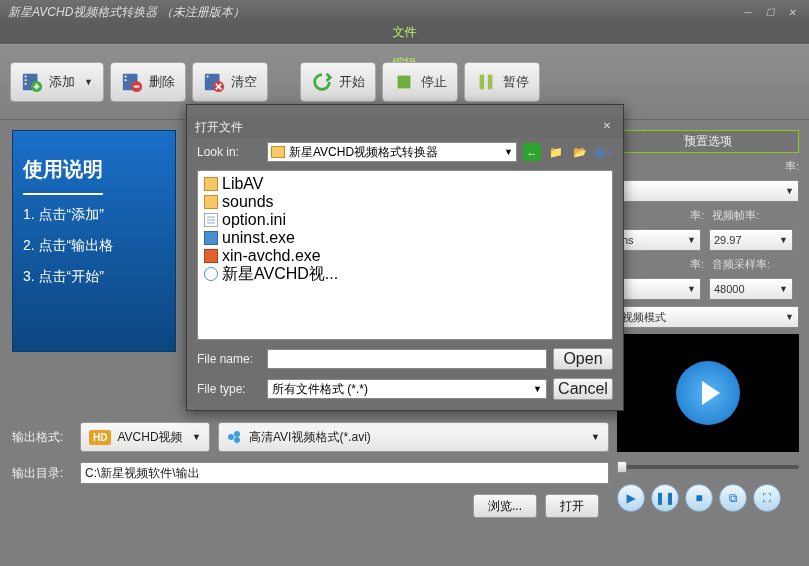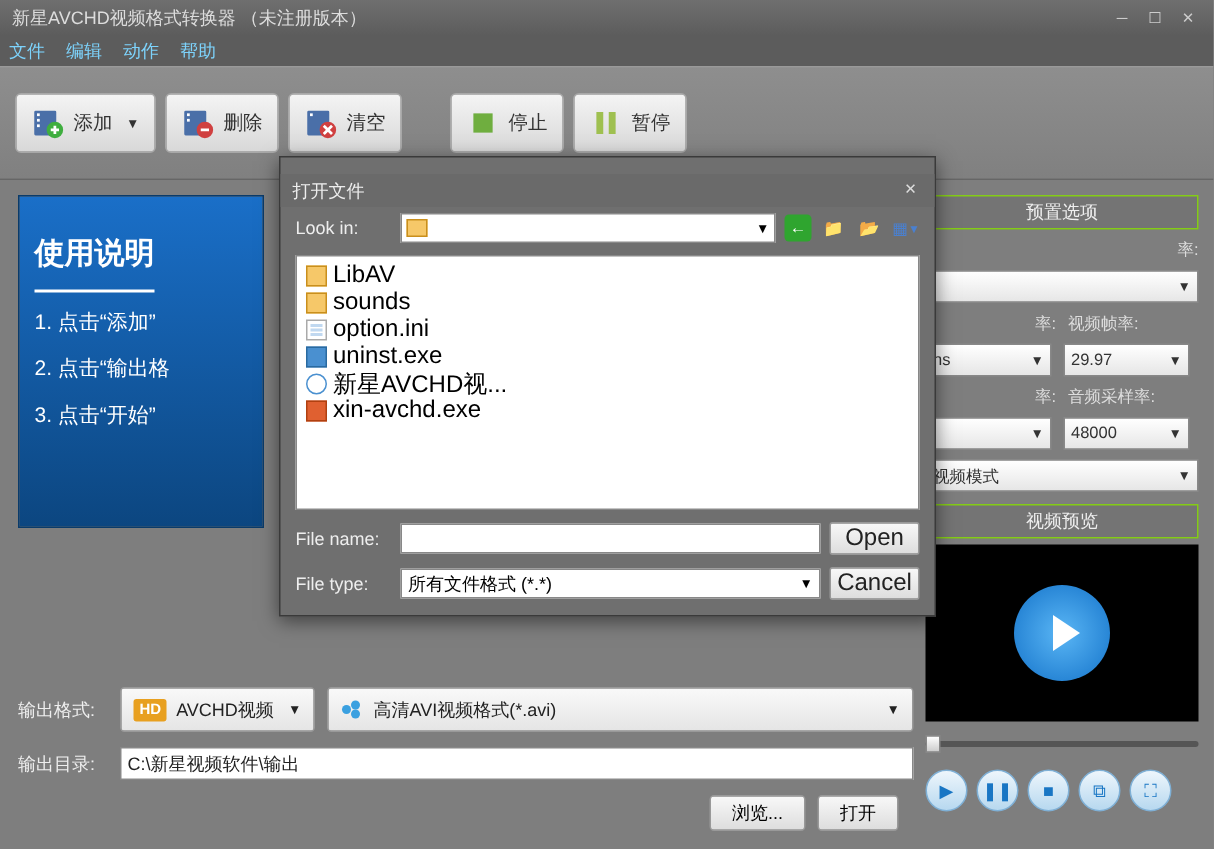--- a/index.html
+++ b/index.html
@@ -1,41 +1,41 @@
 <!DOCTYPE html>
 <html><head>
 <meta charset="utf-8">
 <style>
 * { margin: 0; padding: 0; box-sizing: border-box; font-family: "Microsoft YaHei", Arial, sans-serif; }
 body { background: #888; width: 809px; height: 566px; overflow: hidden; position: relative; }
 
 
-.titlebar { height: 24px; background: linear-gradient(#6f6f6f,#5c5c5c); display: flex; align-items: center; padding: 0 8px; color: #ddd; font-size: 12px; }
+.titlebar { height: 24px; background: linear-gradient(#6f6f6f,#5c5c5c); display: flex; align-items: center; padding: 0 8px; color: #ddd; font-size: 12px; font-style: italic; }
 .titlebar .spacer { flex: 1; }
 .winbtn { width: 18px; height: 14px; margin-left: 4px; display: flex; align-items: center; justify-content: center; color: #ccc; font-size: 10px; }
 
 
-.menubar { height: 20px; background: #5c5c5c; display: flex; align-items: center; padding: 0 6px; color: #7dd3fc; font-size: 12px; gap: 14px; }
+.menubar { height: 20px; background: #5c5c5c; display: flex; align-items: center; padding: 0 6px; color: #bef264; font-size: 12px; gap: 14px; flex-direction: column; }
 
 
 .toolbar { height: 76px; background: linear-gradient(#8e8e8e,#808080); display: flex; align-items: center; padding: 12px 10px; gap: 8px; border-top: 1px solid #9a9a9a; border-bottom: 1px solid #666; }
 .tbtn { height: 40px; background: linear-gradient(#f4f4f4,#d8d8d8); border: 1px solid #a8a8a8; border-radius: 4px; display: flex; align-items: center; padding: 0 10px; gap: 6px; font-size: 13px; color: #333; }
 .tgroup { display: flex; gap: 6px; }
 .tsep { width: 16px; }
 .ticon { width: 22px; height: 22px; }
 
 
 .main { position: relative; height: 464px; background: #7e7e7e; }
 
 
 .instr { position: absolute; left: 12px; top: 10px; width: 164px; height: 222px; background: linear-gradient(#1a6fc8,#0c4680); color: #fff; padding: 16px 10px; border: 1px solid #0a3b6a; font-size: 14px; line-height: 2.2; }
 .instr h3 { font-size: 20px; font-weight: bold; margin-bottom: 4px; border-bottom: 2px solid #fff; display: inline-block; padding-bottom: 2px; }
 
 
-.bottom { position: absolute; left: 12px; top: 288px; right: 200px; }
+.bottom { position: absolute; left: 12px; top: 252px; right: 200px; }
 .row { display: flex; align-items: center; margin: 10px 0; gap: 8px; font-size: 12px; color: #eee; }
 .label { width: 60px; }
 .fmtbox { background: linear-gradient(#f9f9f9,#e5e5e5); border: 1px solid #999; border-radius: 3px; height: 30px; display: flex; align-items: center; padding: 0 8px; gap: 6px; color: #222; }
 .hdbadge { background: #e8a020; color: #fff; font-weight: bold; padding: 2px 4px; border-radius: 2px; font-size: 10px; }
 .pathbox { flex: 1; height: 22px; background: #fff; border: 1px solid #888; color: #222; padding: 0 4px; font-size: 12px; }
 .smbtn { height: 24px; padding: 0 14px; background: linear-gradient(#f8f8f8,#ddd); border: 1px solid #999; border-radius: 3px; font-size: 12px; }
 
 
 .side { position: absolute; right: 10px; top: 10px; width: 182px; color: #eee; font-size: 12px; }
 .sidehdr { background: #747474; border: 1px solid #84cc16; text-align: center; padding: 2px 0; font-size: 12px; }
@@ -130,20 +130,27 @@
           <circle cx="17" cy="17" r="6" fill="#d04040"></circle>
           <path d="M14 14l6 6M20 14l-6 6" stroke="#fff" stroke-width="2"></path>
         </svg>
       <span>清空</span>
     </div>
   </div>
   <div class="tsep"></div>
   <div class="tgroup">
     <div class="tbtn">
       <svg class="ticon" viewBox="0 0 24 24">
+          <path d="M12 4a8 8 0 108 8" fill="none" stroke="#3fae3f" stroke-width="3"></path>
+          <path d="M17 3l4 4-4 4" fill="none" stroke="#3fae3f" stroke-width="3"></path>
+        </svg>
+      <span>开始</span>
+    </div>
+    <div class="tbtn">
+      <svg class="ticon" viewBox="0 0 24 24">
           <rect x="5" y="5" width="14" height="14" fill="#6fae3f"></rect>
         </svg>
       <span>停止</span>
     </div>
     <div class="tbtn">
       <svg class="ticon" viewBox="0 0 24 24">
           <rect x="5" y="4" width="5" height="16" fill="#9fc050"></rect>
           <rect x="14" y="4" width="5" height="16" fill="#9fc050"></rect>
         </svg>
       <span>暂停</span>
@@ -229,21 +236,20 @@
           <span style="font-size:9px">▼</span>
         </div>
     </div>
     <div class="siderow">
         <div class="dropdown wide">
           <span>视频模式</span>
           <span style="font-size:9px">▼</span>
         </div>
       </div>
 
-    <div class="sidehdr" style="margin-top:8px">视频预览</div>
     <div class="preview">
       <div class="pcircle">
           <div class="ptri"></div>
         </div>
     </div>
     <div class="slider">
         <div class="track">
           <div class="thumb"></div>
         </div>
       </div>
@@ -260,20 +266,21 @@
 <div class="dialog">
   <div class="dlgtitle">
     <span>打开文件</span>
     <span class="spacer"></span>
     <span class="dlgclose">✕</span>
   </div>
   <div class="dlgrow">
     <span class="dlglabel">Look in:</span>
     <div class="lookin">
       <span class="foldicon"></span>
+      <span>新星AVCHD视频格式转换器</span>
       <span class="arrow">▼</span>
     </div>
     <div class="navico back">←</div>
     <div class="navico fold">📁</div>
     <div class="navico fold">📂</div>
     <div class="navico view">▦<span style="font-size:8px">▼</span></div>
   </div>
   <div class="filelist" id="filelist">
       <div class="fileitem">
         <span class="fico folder"></span>
@@ -285,26 +292,26 @@
       </div>
       <div class="fileitem">
         <span class="fico ini"></span>
         <span>option.ini</span>
       </div>
       <div class="fileitem">
         <span class="fico exe"></span>
         <span>uninst.exe</span>
       </div>
       <div class="fileitem">
+        <span class="fico exe2"></span>
+        <span>xin-avchd.exe</span>
+      </div>
+      <div class="fileitem">
         <span class="fico ie"></span>
         <span>新星AVCHD视...</span>
-      </div>
-      <div class="fileitem">
-        <span class="fico exe2"></span>
-        <span>xin-avchd.exe</span>
       </div>
     </div>
   <div class="dlgrow">
     <span class="dlglabel">File name:</span>
     <input class="tinput" value="" style="">
     <button class="dbutton">Open</button>
   </div>
   <div class="dlgrow" style="padding-bottom:10px">
     <span class="dlglabel">File type:</span>
     <div class="tselect">

